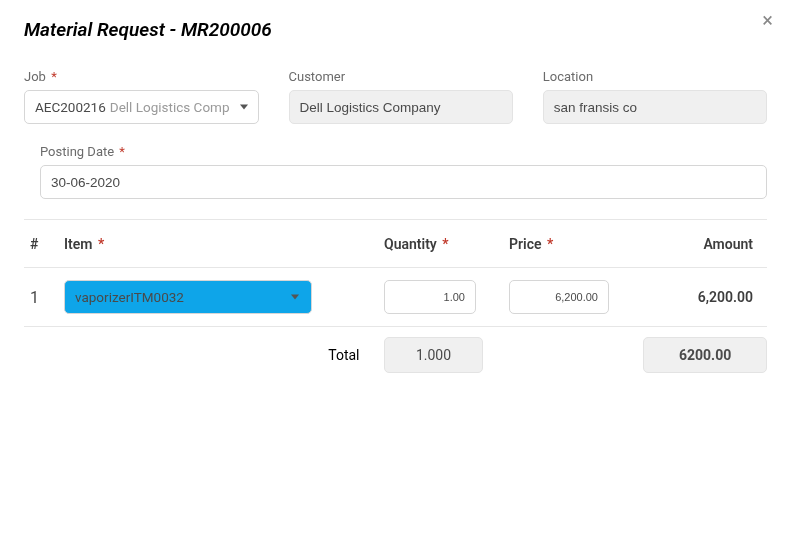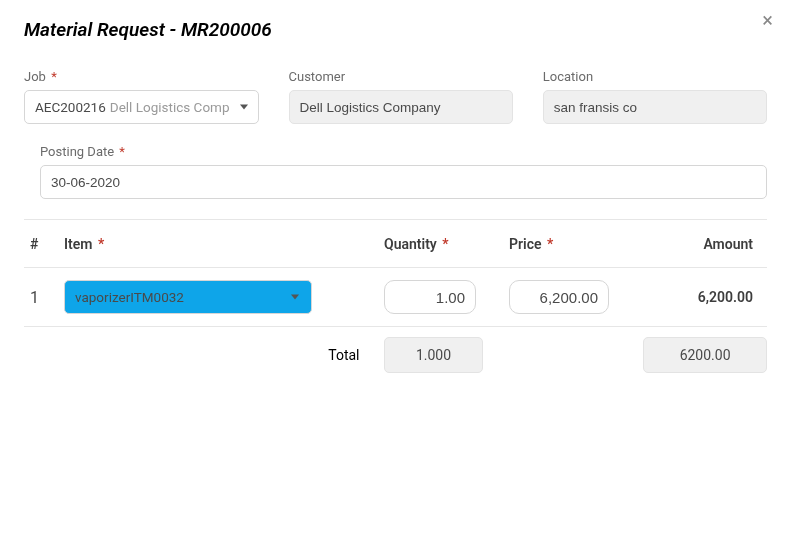--- a/index.html
+++ b/index.html
@@ -124,23 +124,23 @@
   }
   .col-idx { width: 40px; padding-left: 6px; }
   .col-item { width: 320px; }
   .col-qty { width: 125px; }
   .col-price { width: 125px; }
   .col-amt { flex: 1; text-align: right; padding-right: 14px; }
 
   .cell-input {
     height: 34px;
     border: 1px solid #d6d6d6;
-    border-radius: 10px;
+    border-radius: 5px;
     padding: 0 10px;
-    font-size: 15px;
+    font-size: 11px;
     color: #4a4a4a;
     text-align: right;
   }
   .col-qty .cell-input { width: 92px; }
   .col-price .cell-input { width: 100px; }
 
   .item-dropdown {
     width: 248px;
     height: 34px;
     border: 1px solid #d6d6d6;
@@ -189,21 +189,21 @@
     border: 1px solid #e3e3e3;
     border-radius: 5px;
     display: flex;
     align-items: center;
     justify-content: center;
     font-size: 14px;
     color: #4a4a4a;
   }
   .total-qty-box { width: 100px; }
   .total-gap { width: 160px; }
-  .total-amt-box { width: 124px; }
+  .total-amt-box { width: 124px; font-weight: bold; }
 </style>
 </head>
 <body>
 
 <div class="close-btn">×</div>
 
 <div class="container">
   <h1 class="title">Material Request - MR200006</h1>
 
   <div class="form-row">

